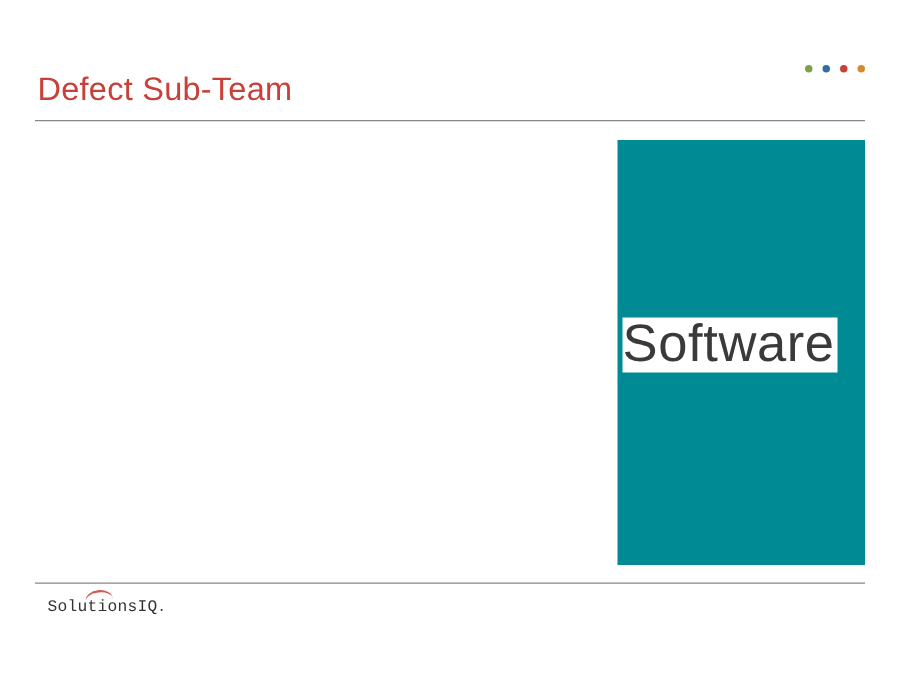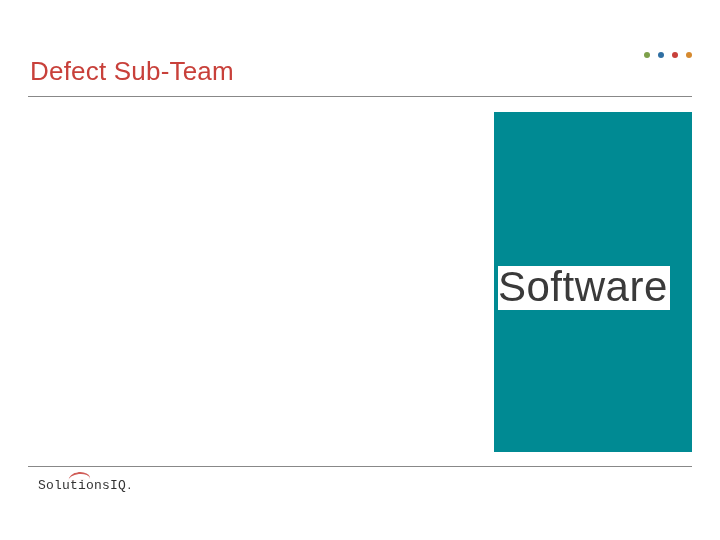--- a/index.html
+++ b/index.html
@@ -59,21 +59,20 @@
     position: absolute;
     top: 254px;
     left: 498px;
     font-size: 42px;
     font-weight: 400;
     color: #3a3a3a;
     letter-spacing: 0.5px;
     background: #ffffff;
     padding: 0 2px 2px 0;
     line-height: 1;
-    margin-top: 12px;
   }
   .logo {
     position: absolute;
     left: 38px;
     top: 478px;
     font-family: Liberation Mono, monospace;
     font-size: 13px;
     color: #333;
     letter-spacing: 0.2px;
   }

